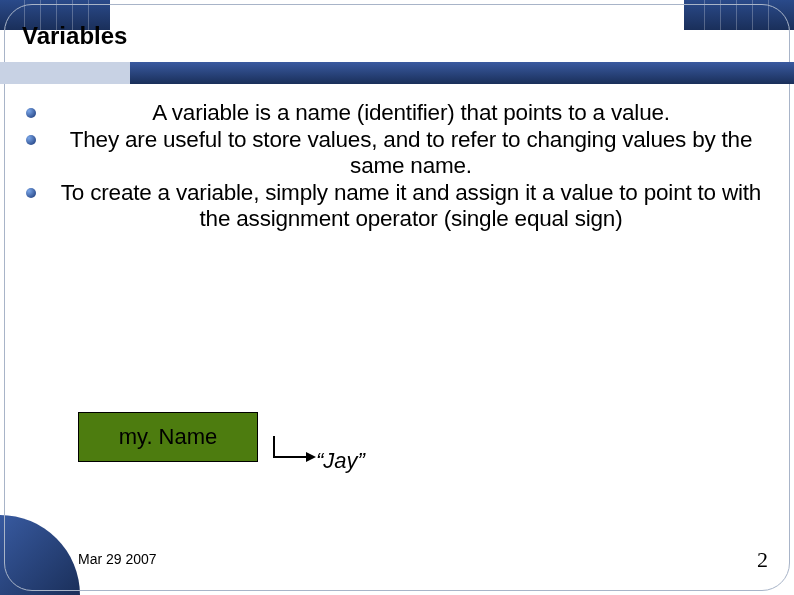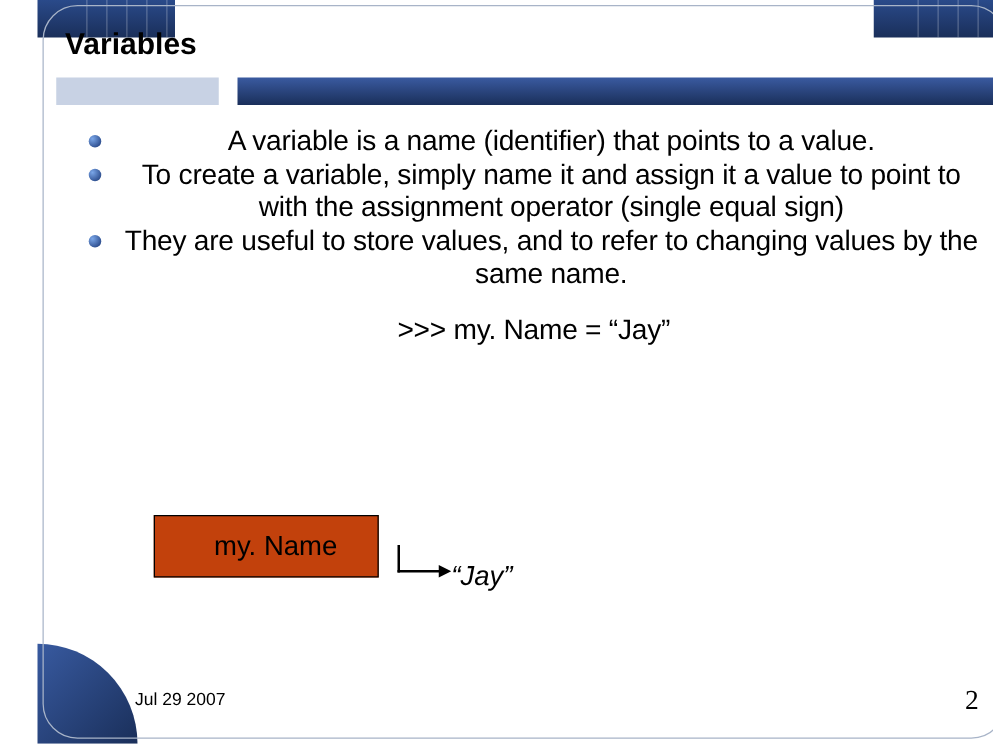--- a/index.html
+++ b/index.html
@@ -1,15 +1,15 @@
 <!DOCTYPE html>
 <html><head>
 <meta charset="utf-8">
 <style>
-  * { box-sizing: border-box; margin-left: 15px; }
+  * { box-sizing: border-box; }
   body {
     margin: 0;
     padding: 0;
     width: 794px;
     height: 595px;
     font-family: Arial, Helvetica, sans-serif;
     background: #fff;
     position: relative;
     color: #000;
   }
@@ -99,21 +99,21 @@
     left: 78px;
     width: 430px;
     height: 80px;
   }
   .var-box {
     position: absolute;
     left: 0; top: 0;
     width: 180px;
     height: 50px;
     border: 1.5px solid #000;
-    background: #c2410c;
+    background: #4d7c0f;
     display: flex;
     align-items: center;
     justify-content: center;
     font-size: 22px;
   }
   .arrow-line {
     position: absolute;
     background: #000;
   }
   .val-text {
@@ -169,30 +169,29 @@
 <div class="title">Variables</div>
 
 <div class="title-bar">
   <div class="seg1"></div>
   <div class="seg2"></div>
 </div>
 
 <div class="content">
   <ul class="bullets">
     <li>A variable is a name (identifier) that points to a value.</li>
+    <li>They are useful to store values, and to refer to changing values by the same name.</li>
     <li>To create a variable, simply name it and assign it a value to point to with the assignment operator (single equal sign)</li>
-    <li>They are useful to store values, and to refer to changing values by the same name.</li>
   </ul>
-  <div class="code-line">&gt;&gt;&gt; my. Name = “Jay”</div>
 </div>
 
 <div class="diagram">
   <div class="var-box">
     <span>my. Name</span>
   </div>
   <div class="arrow-line" style="left:195px; top:24px; width:1.5px; height:22px;"></div>
   <div class="arrow-line" style="left:195px; top:44px; width:34px; height:1.5px;"></div>
   <div class="arrow-head"></div>
   <div class="val-text">“Jay”</div>
 </div>
 
-<div class="footer-date">Jul 29 2007</div>
+<div class="footer-date">Mar 29 2007</div>
 <div class="page-num">2</div>
 
 </body></html>

